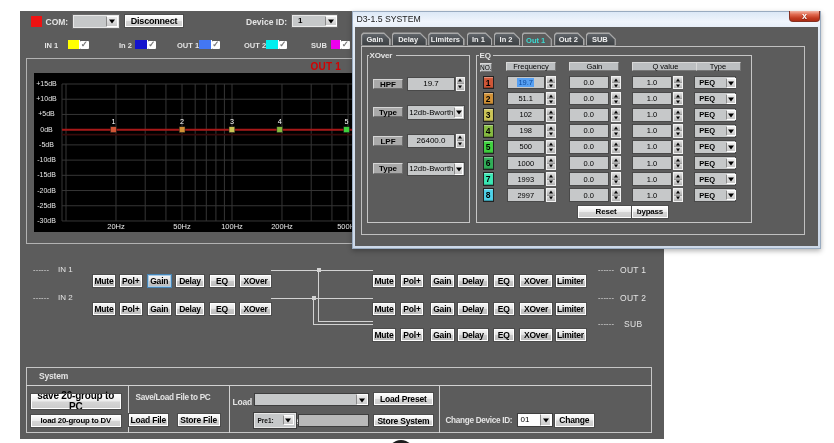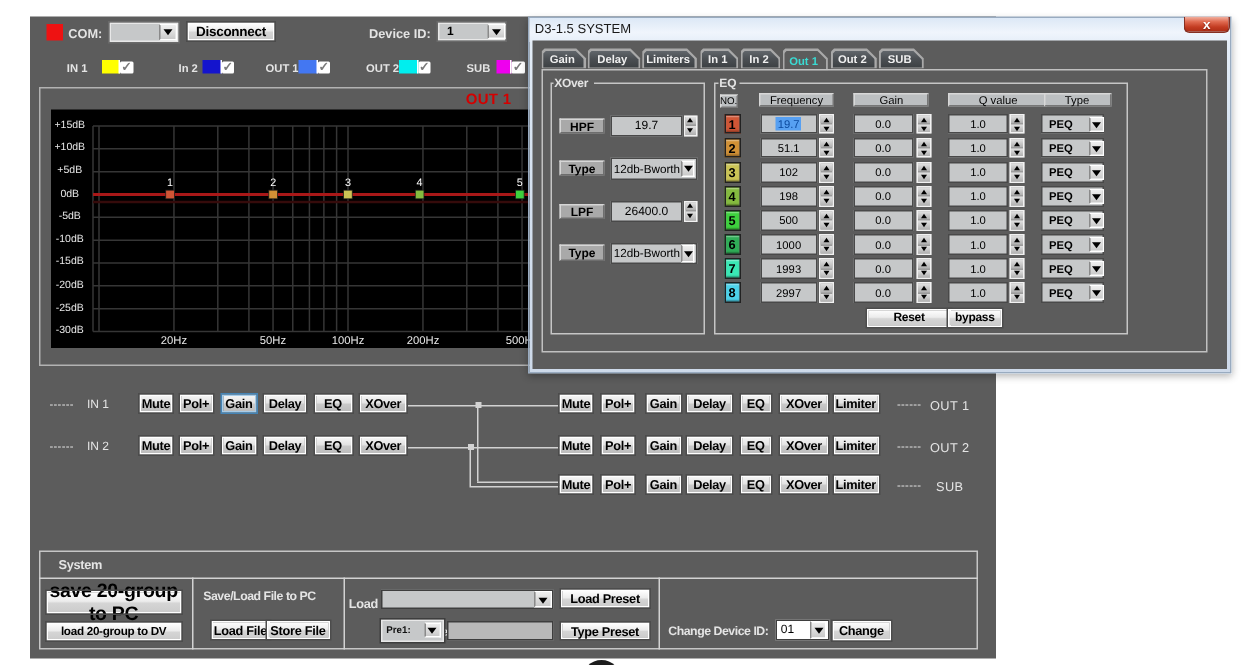--- a/index.html
+++ b/index.html
@@ -1,17 +1,17 @@
 <!DOCTYPE html>
 <html><head><meta charset="utf-8"><style>
 *{margin:0;padding:0;box-sizing:border-box;}
 html,body{width:834px;height:443px;background:#fff;font-family:"Liberation Sans",sans-serif;overflow:hidden;}
 div{position:absolute;}
 .t{white-space:nowrap;}
-.btn{background:linear-gradient(180deg,#f4f4f4 0%,#e3e3e3 45%,#c9c9c9 55%,#bdbdbd 100%);border:1px solid #fff;outline:1px solid #4c4c4c;color:#000;text-align:center;display:flex;align-items:center;justify-content:center;font-weight:bold;letter-spacing:-0.2px;}
+.btn{background:linear-gradient(180deg,#f4f4f4 0%,#e3e3e3 45%,#c9c9c9 55%,#bdbdbd 100%);border:1px solid #fff;outline:1px solid #4c4c4c;color:#000;text-align:center;display:flex;align-items:center;justify-content:center;font-weight:bold;letter-spacing:-0.2px;margin-top:12px;}
 .btn2{background:linear-gradient(180deg,#fdfdfd 0%,#ececec 45%,#d5d5d5 55%,#cccccc 100%);border:1px solid #fff;outline:1px solid #4c4c4c;color:#000;text-align:center;display:flex;align-items:center;justify-content:center;font-weight:bold;letter-spacing:-0.2px;}
 .gbtn{background:#a9a9a9;border:1px solid #d6d6d6;border-bottom-color:#6e6e6e;border-right-color:#6e6e6e;color:#000;display:flex;align-items:center;justify-content:center;font-weight:bold;}
 .fld{background:#c6c8c9;border:1px solid #494949;color:#000;display:flex;align-items:center;justify-content:center;}
 .hdr{background:#bcbfc1;border:1px solid #d8d8d8;border-bottom-color:#777;border-right-color:#777;color:#000;display:flex;align-items:center;justify-content:center;}
 .wt{color:#e4e4e4;}
 .line{background:#d2d2d2;}
 .spin{border:1px solid #f2f2f2;background:#9b9b9b;}
 .spin>div{left:0;width:100%;height:calc(50% - 0.5px);background:linear-gradient(180deg,#e2e2e2,#b0b0b0);}
 .spin>div.dn{top:calc(50% + 0.5px);}
 .spin>div>i{position:absolute;left:50%;top:50%;transform:translate(-50%,-50%);width:0;height:0;border-left:2.6px solid transparent;border-right:2.6px solid transparent;}
@@ -182,38 +182,38 @@
 <div class="t wt" style="left:598px;top:292.5px;width:20px;height:10px;font-size:7.5px;letter-spacing:0.2px;line-height:10px;">------</div>
 <div class="t wt" style="left:620px;top:292.5px;width:32px;height:10px;font-size:8.5px;letter-spacing:0.3px;line-height:10px;">OUT 2</div>
 <div class="t wt" style="left:598px;top:318.7px;width:20px;height:10px;font-size:7.5px;letter-spacing:0.2px;line-height:10px;">------</div>
 <div class="t wt" style="left:624px;top:318.7px;width:28px;height:10px;font-size:8.5px;letter-spacing:0.3px;line-height:10px;">SUB</div>
 <div class="" style="left:26.2px;top:366.5px;width:625.4px;height:66.5px;border:1px solid #c6c6c6;"></div>
 <div class="line" style="left:26.2px;top:384.5px;width:625.4px;height:1px;"></div>
 <div class="t wt" style="left:39px;top:371px;width:42px;height:10px;font-size:8.5px;font-weight:bold;letter-spacing:-0.2px;">System</div>
 <div class="line" style="left:128px;top:385px;width:1px;height:48px;"></div>
 <div class="line" style="left:228.5px;top:385px;width:1px;height:48px;"></div>
 <div class="line" style="left:438.8px;top:385px;width:1px;height:48px;"></div>
-<div class="btn2" style="left:31px;top:393.5px;width:89.5px;height:15px;font-size:13px;">save 20-group to PC</div>
+<div class="btn2" style="left:31px;top:393.5px;width:89.5px;height:15px;font-size:10px;">save 20-group to PC</div>
 <div class="btn2" style="left:31px;top:414.5px;width:89.5px;height:12px;font-size:7.8px;">load 20-group to DV</div>
 <div class="t wt" style="left:135.5px;top:393px;width:88px;height:10px;font-size:8.2px;font-weight:bold;letter-spacing:-0.3px;">Save/Load File to PC</div>
-<div class="btn2" style="left:141px;top:413.5px;width:38.5px;height:12.5px;font-size:8.5px;">Load File</div>
+<div class="btn2" style="left:129px;top:413.5px;width:38.5px;height:12.5px;font-size:8.5px;">Load File</div>
 <div class="btn2" style="left:177.6px;top:413.5px;width:42px;height:12.5px;font-size:8.5px;">Store File</div>
 <div class="t wt" style="left:232.5px;top:396.5px;width:26px;height:10px;font-size:8.5px;font-weight:bold;letter-spacing:-0.2px;">Load</div>
 <div class="" style="left:253.5px;top:392.5px;width:115.5px;height:13.6px;background:#c6c8c9;border:1px solid #3e3e3e;"></div>
 <div class="cmb-a" style="left:355.5px;top:393.8px;width:12.8px;height:11.5px;">
     <i></i>
   </div>
 <div class="btn2" style="left:374px;top:393px;width:58.7px;height:11.5px;font-size:8.5px;">Load Preset</div>
 <div class="t wt" style="left:231.5px;top:416px;width:26px;height:10px;font-size:8.5px;font-weight:bold;letter-spacing:-0.2px;margin-left:48px;">Save</div>
 <div class="t" style="left:253.5px;top:412.6px;width:42px;height:15.5px;background:#c6c8c9;border:1px solid #e8e8e8;outline:1px solid #3e3e3e;font-size:6.5px;font-weight:bold;color:#111;line-height:13px;padding-left:3px;">Pre1:</div>
 <div class="cmb-a" style="left:282.6px;top:415.3px;width:11px;height:10px;">
     <i></i>
   </div>
 <div class="" style="left:298.1px;top:413.5px;width:71px;height:13.1px;background:#b9b9b9;border:1px solid #3e3e3e;"></div>
-<div class="btn2" style="left:374px;top:415px;width:58.7px;height:11.3px;font-size:8.5px;">Type Preset</div>
+<div class="btn2" style="left:374px;top:415px;width:58.7px;height:11.3px;font-size:8.5px;">Store System</div>
 <div class="t wt" style="left:445.5px;top:415.5px;width:75px;height:10px;font-size:8.2px;font-weight:bold;letter-spacing:-0.3px;">Change Device ID:</div>
 <div class="t" style="left:516.5px;top:413.3px;width:36px;height:13.5px;background:#fff;border:1px solid #3e3e3e;font-size:8px;color:#000;line-height:11px;padding-left:3px;">01</div>
 <div class="cmb-a" style="left:540px;top:414.4px;width:11px;height:11.3px;">
     <i></i>
   </div>
 <div class="btn2" style="left:555px;top:414.3px;width:38.5px;height:12.3px;font-size:8.5px;">Change</div>
 <div class="" style="left:387.7px;top:439.5px;width:26.6px;height:26.6px;background:#1c1c1c;border-radius:50%;"></div>
 <div class="" style="left:352px;top:10.5px;width:469px;height:238.8px;background:linear-gradient(180deg,#e8f0f9 0%,#d8e4f2 30%,#cdd9e9 100%);box-shadow:0 2px 5px rgba(0,0,0,0.3);border:1px solid #99abc0;"></div>
 <div class="" style="left:353px;top:11.5px;width:467px;height:16px;background:linear-gradient(180deg,#dce8f6 0%,#f0f5fc 60%,#e6eef8 100%);"></div>
 <div class="t" style="left:356.5px;top:13.5px;width:120px;height:11px;font-size:8.7px;color:#1a1a1a;">D3-1.5 SYSTEM</div>

